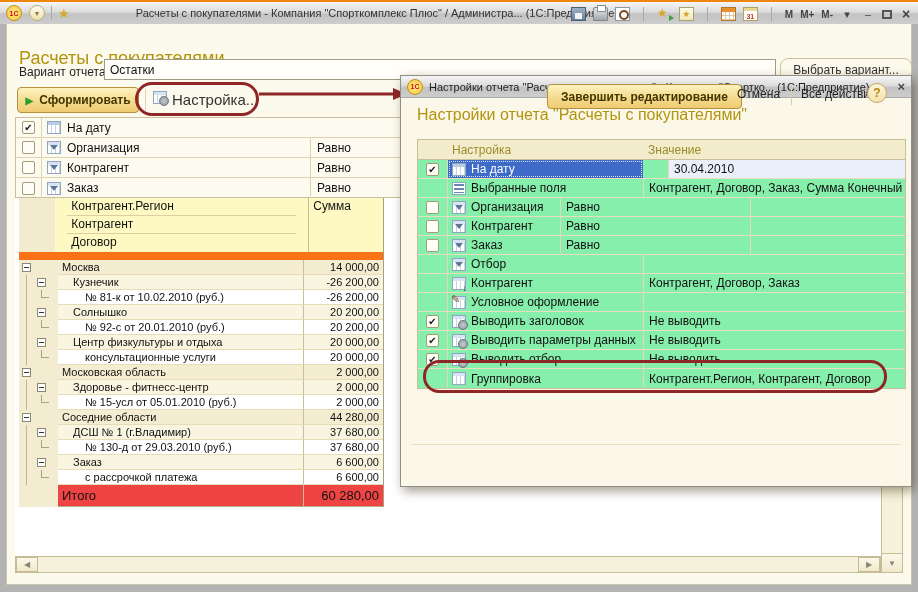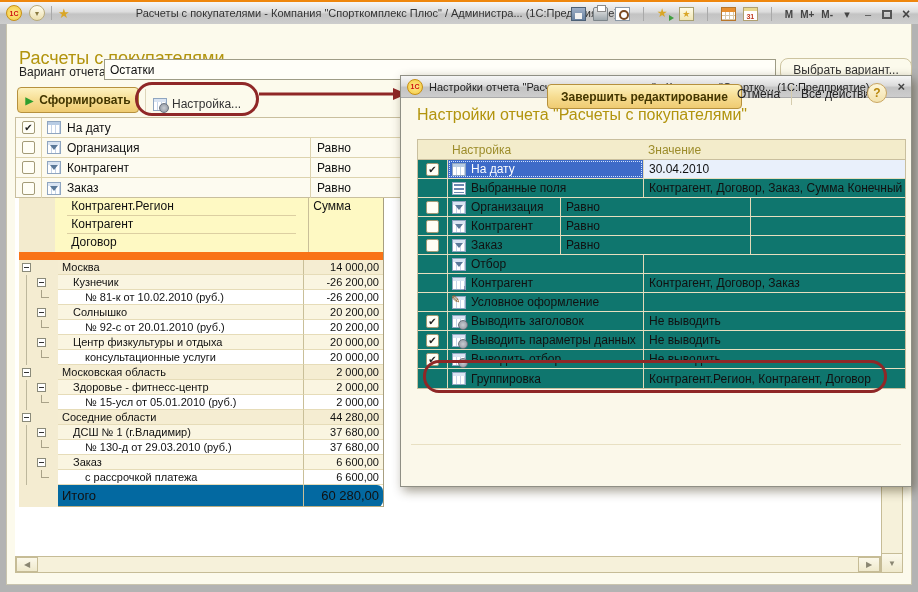--- a/index.html
+++ b/index.html
@@ -54,22 +54,22 @@
     border:1px solid #9e9c86; background:#fffef8; font-size:12px; padding:0 5px; color:#111; }
   .btn-flat { background:transparent; border:1px solid #cdc4a0; border-radius:8px; font-size:12px;
     color:#333; display:flex; align-items:center; justify-content:center; cursor:default; }
   .choose-variant { position:absolute; left:773px; top:34px; width:132px; height:23px; }
   .btn-yellow { background:linear-gradient(#fdf2c0,#f6dd92 50%,#efcb72); border:1px solid #b6913e;
     border-radius:4px; display:flex; align-items:center; justify-content:center; gap:6px;
     font-size:12px; font-weight:bold; color:#433600; }
   .generate-btn { position:absolute; left:10px; top:63px; width:122px; height:26px; }
   .play-glyph { color:#2e9e2e; font-size:10px; }
   .toolbar-sep { position:absolute; left:138px; top:65px; width:1px; height:22px; background:#ddd5ba; }
-  .settings-btn { position:absolute; left:146px; top:67px; height:20px; display:flex; align-items:flex-end; gap:5px;
-    font-size:12px; color:#333; background:transparent; border:none; }
+  .settings-btn { position:absolute; left:146px; top:67px; height:20px; display:flex; align-items:flex-start; gap:5px;
+    font-size:15px; color:#333; background:transparent; border:none; }
 
   
   .icn { width:14px; height:13px; position:relative; background:#fff; border:1px solid #8fa5c0; flex:0 0 auto; }
   .icn .grid { position:absolute; inset:0;
      background:linear-gradient(#d9e4f2 0 3px, transparent 3px),
        repeating-linear-gradient(to right, transparent 0 3px, #c6d4e8 3px 4px); }
   .icn.funnel::after { content:""; position:absolute; left:2px; top:3px; width:0; height:0;
      border-left:4px solid transparent; border-right:4px solid transparent; border-top:5px solid #5a7898; }
   .icn.cal::before { content:""; position:absolute; left:0; right:0; top:0; height:3px; background:#b8cce4; z-index:1; }
   .icn.gear::after { content:""; position:absolute; right:-3px; bottom:-3px; width:8px; height:8px;
@@ -95,21 +95,21 @@
   .viewport { position:absolute; left:8px; top:174px; width:866px; height:358px; background:#fff; }
   .report-table { position:absolute; left:12px; top:174px; width:365px; font-size:11px; color:#111;
      border-right:1px solid #a89f80; }
   .theader { display:flex; border-bottom:8px solid #f97316; background:#fef9c3;gap:12px; }
   .hmargin { width:39px; background:#f3ebce; }
   .hname { width:246px; }
   .hname div { height:18px; line-height:17px; padding-left:4px; border-bottom:1px solid #dccfa2; font-size:12px; }
   .hname div:last-child { border-bottom:none; }
   .hsum { width:80px; border-left:1px solid #c9bf98; padding:1px 0 0 4px; font-size:12px; }
   .trow { display:flex; height:15px; line-height:14px; }
-  .trow.total { height:22px; line-height:21px; font-size:13px; background:#0369a1;border-radius:6px; }
+  .trow.total { height:22px; line-height:21px; font-size:13px; background:#ef4444; }
   .trow.lv0 { background:#f5edd2; }
   .trow.lv1 { background:#faf5e1; }
   .trow.lv2 { background:#fff; }
   .tmargin { width:39px; background:#f4ecd1; position:relative; flex:0 0 auto; }
   .tname { width:246px; border-bottom:1px solid #e6dcb8; overflow:hidden; white-space:nowrap; }
   .tname.ind0 { padding-left:4px; }
   .tname.ind1 { padding-left:15px; }
   .tname.ind2 { padding-left:27px; }
   .tsum { width:80px; text-align:right; padding-right:4px; border-left:1px solid #c9bf98;
      border-bottom:1px solid #e6dcb8; }
@@ -141,37 +141,37 @@
   .dialog { position:absolute; left:400px; top:75px; width:512px; height:412px;
      background:#fbf8ea; border:1px solid #8f8f85; box-shadow:3px 4px 10px rgba(50,40,10,.45); }
   .dlg-titlebar { position:absolute; left:0; top:0; right:0; height:22px;
      background:linear-gradient(#f6f6f6,#dcdcdc 45%,#c3c3c3 55%,#cdcdcd);
      border-bottom:1px solid #aaa; display:flex; align-items:center; }
   .dlg-title { font-size:11px; color:#222; margin-left:6px; white-space:nowrap; }
   .dlg-close { position:absolute; right:6px; top:3px; font-size:13px; font-weight:bold; color:#444; }
   .dlg-heading { position:absolute; left:16px; top:30px; font-size:16px; color:#b2940e; }
 
   .dlg-table { position:absolute; left:16px; top:63px; width:489px; border:1px solid #c9bf9e;
-     font-size:12px; color:#111; background:#0f766e; }
+     font-size:12px; color:#111; background:#86efac; }
   .dhead { display:flex; height:20px; background:#f3eccb; border-bottom:1px solid #c9bf9e;
      color:#9c8c2a; align-items:center; }
   .dhead .c1 { width:30px; }
   .dhead .c2 { width:195px; padding-left:4px; }
   .dhead .c3 { flex:1; padding-left:5px; }
   .drow { display:flex; height:19px; border-bottom:1px solid #e7dfbf; align-items:stretch; }
   .drow:last-child { border-bottom:none; }
   .dcb { width:30px; border-right:1px solid #e2d9b8; display:flex; align-items:center; justify-content:center; }
   .dname { display:flex; align-items:center; gap:5px; padding-left:4px; overflow:hidden; white-space:nowrap; }
   .dname.wide { width:195px; }
   .dname.short { width:112px; }
   .dcond { width:190px; border-left:1px solid #e2d9b8; display:flex; align-items:center; padding-left:5px; }
   .dval { flex:1; border-left:1px solid #e2d9b8; display:flex; align-items:center; padding-left:5px;
      overflow:hidden; white-space:nowrap; }
   .drow.sel .dname { background:#3e6bc8; color:#fff; outline:1px dotted #cfe0ff; outline-offset:-2px; }
-  .drow.sel .dval { background:#e9f0fb; }
+  .drow.sel .dval { background:#e9f0fb;margin-left:25px; }
 
   .oval2 { position:absolute; left:22px; top:284px; width:464px; height:33px;
      border:3px solid #8f2727; border-radius:16px; pointer-events:none; }
 
   .dlg-btnrow { position:absolute; left:10px; right:10px; top:368px; border-top:1px solid #e8e0c2; }
   .finish-btn { position:absolute; left:146px; top:8px; width:195px; height:25px; }
   .cancel-btn { position:absolute; left:336px; top:11px; font-size:12px; color:#222; background:none; border:none; }
   .dlg-sep1 { position:absolute; left:390px; top:9px; width:1px; height:20px; background:#d5ccad; }
   .actions-btn { position:absolute; left:400px; top:11px; font-size:12px; color:#222; background:none; border:none;
      display:flex; align-items:center; gap:4px; }

